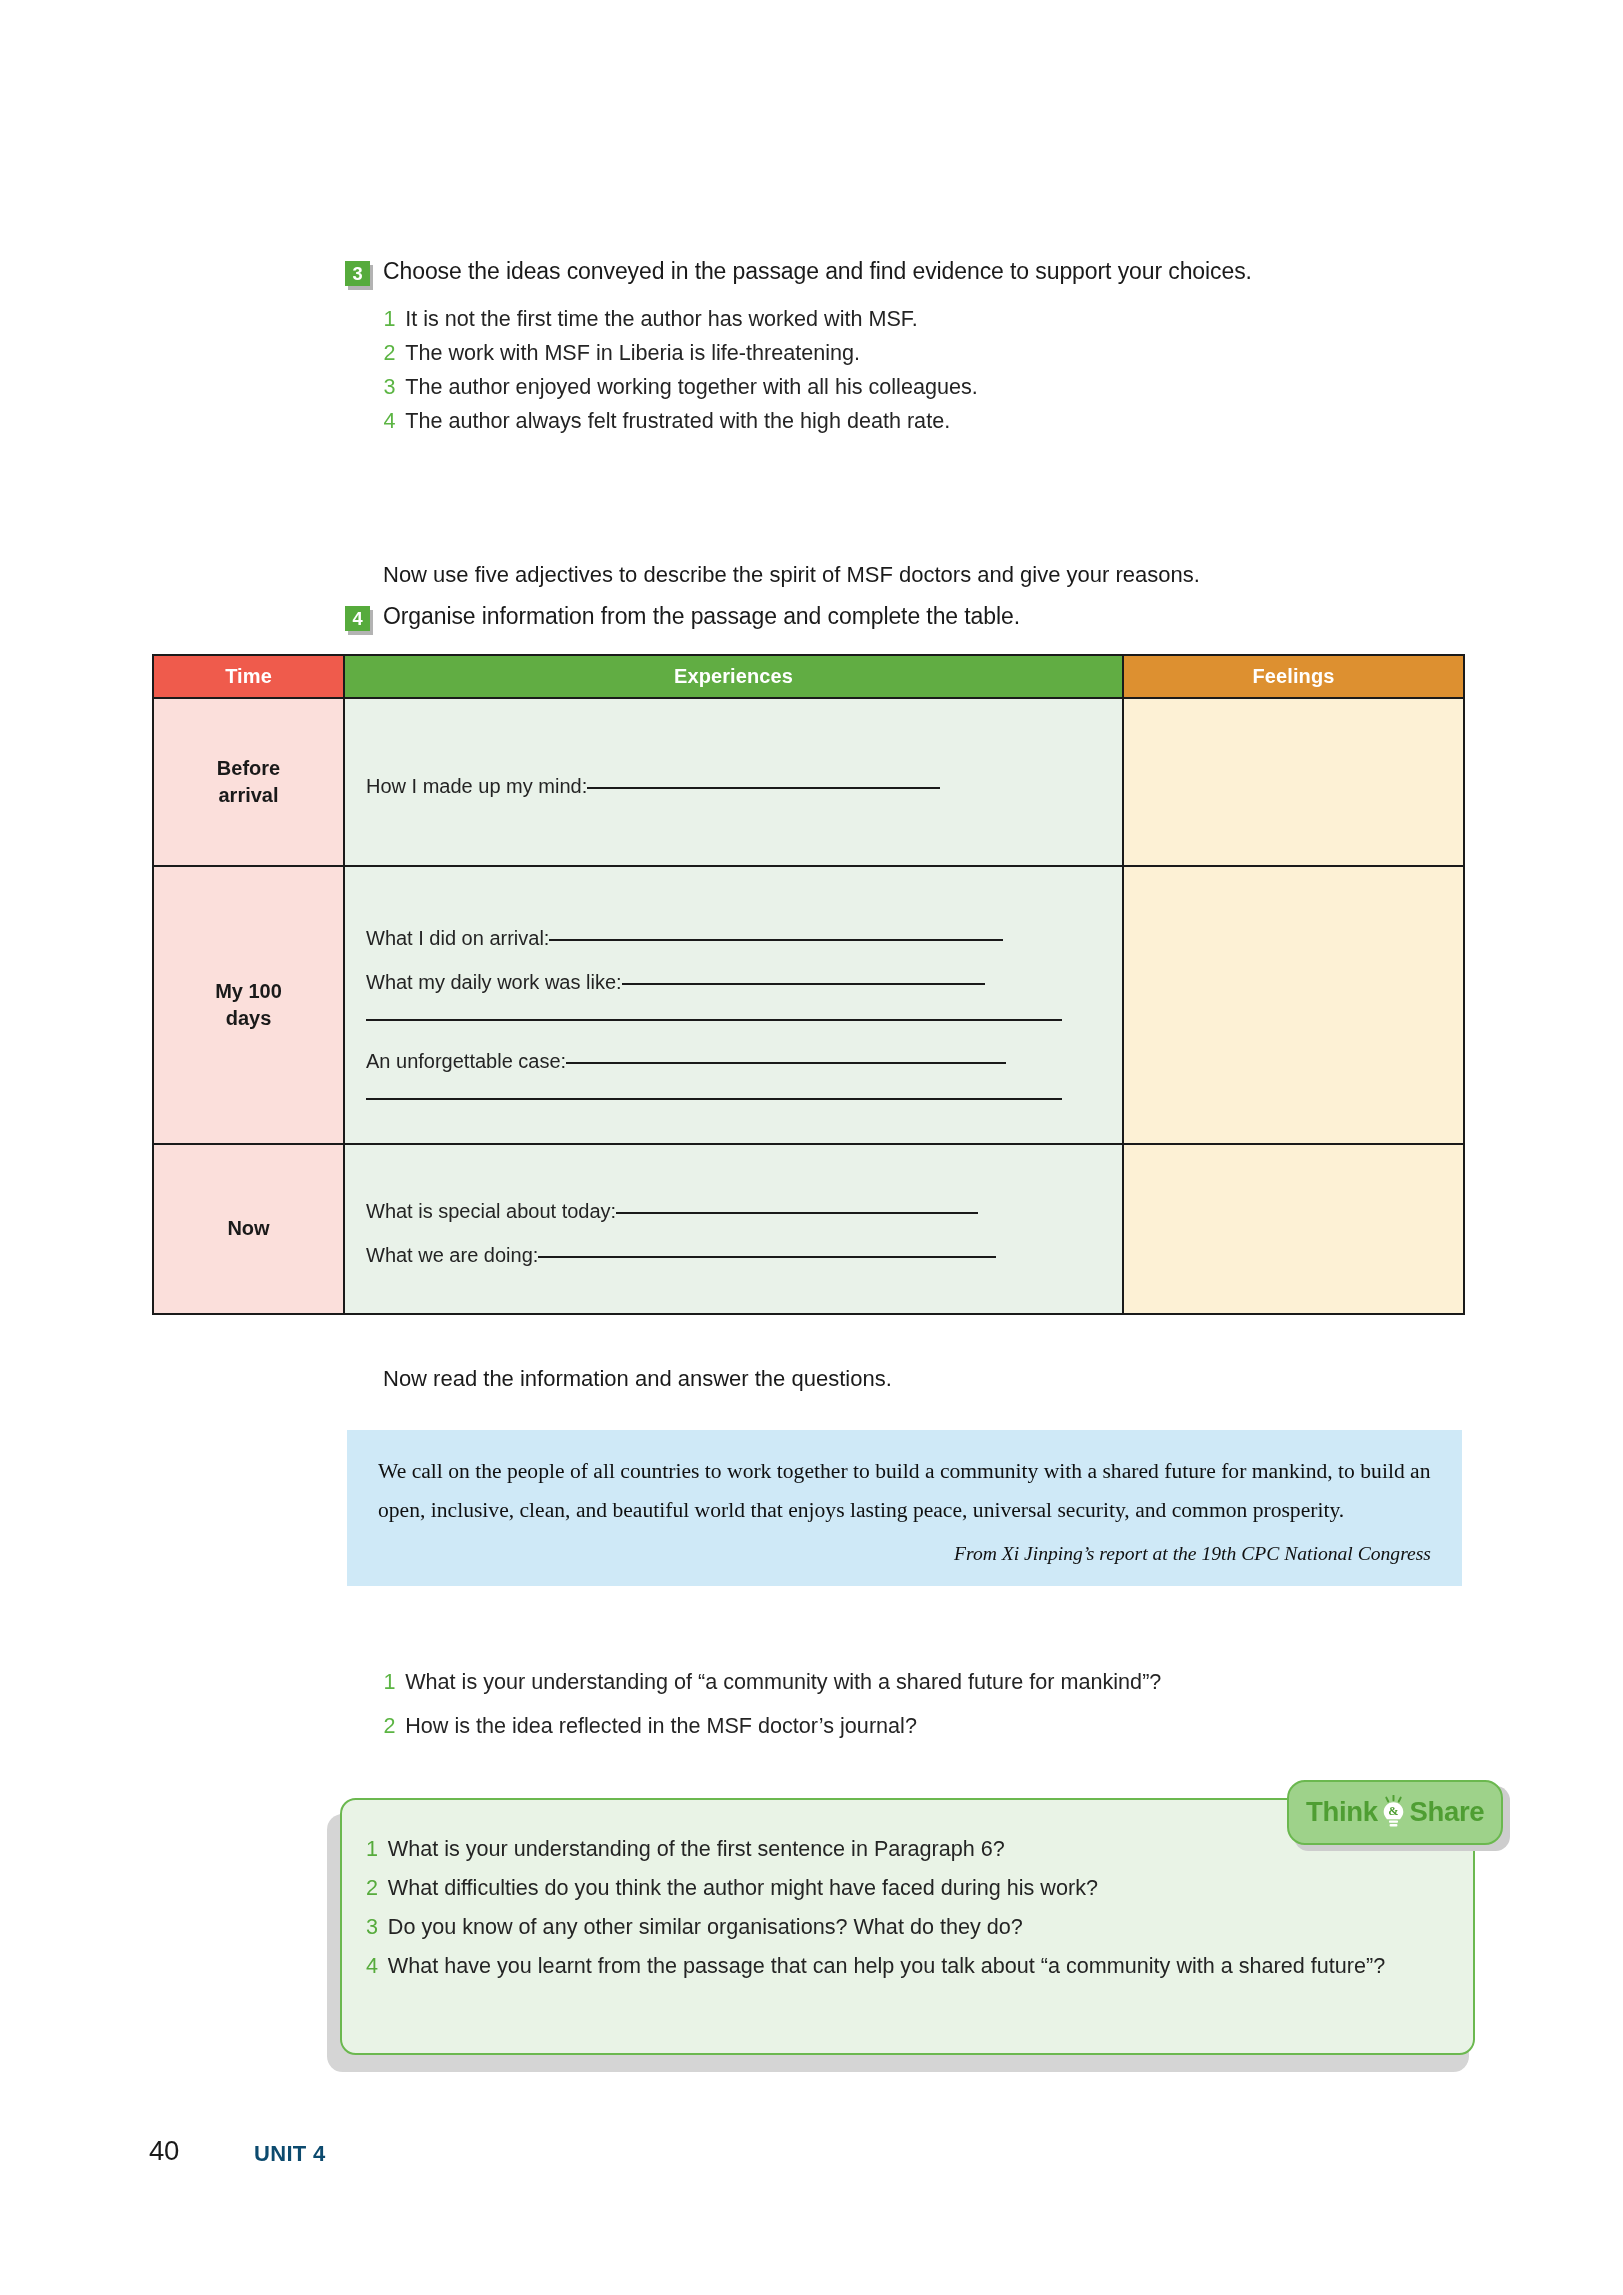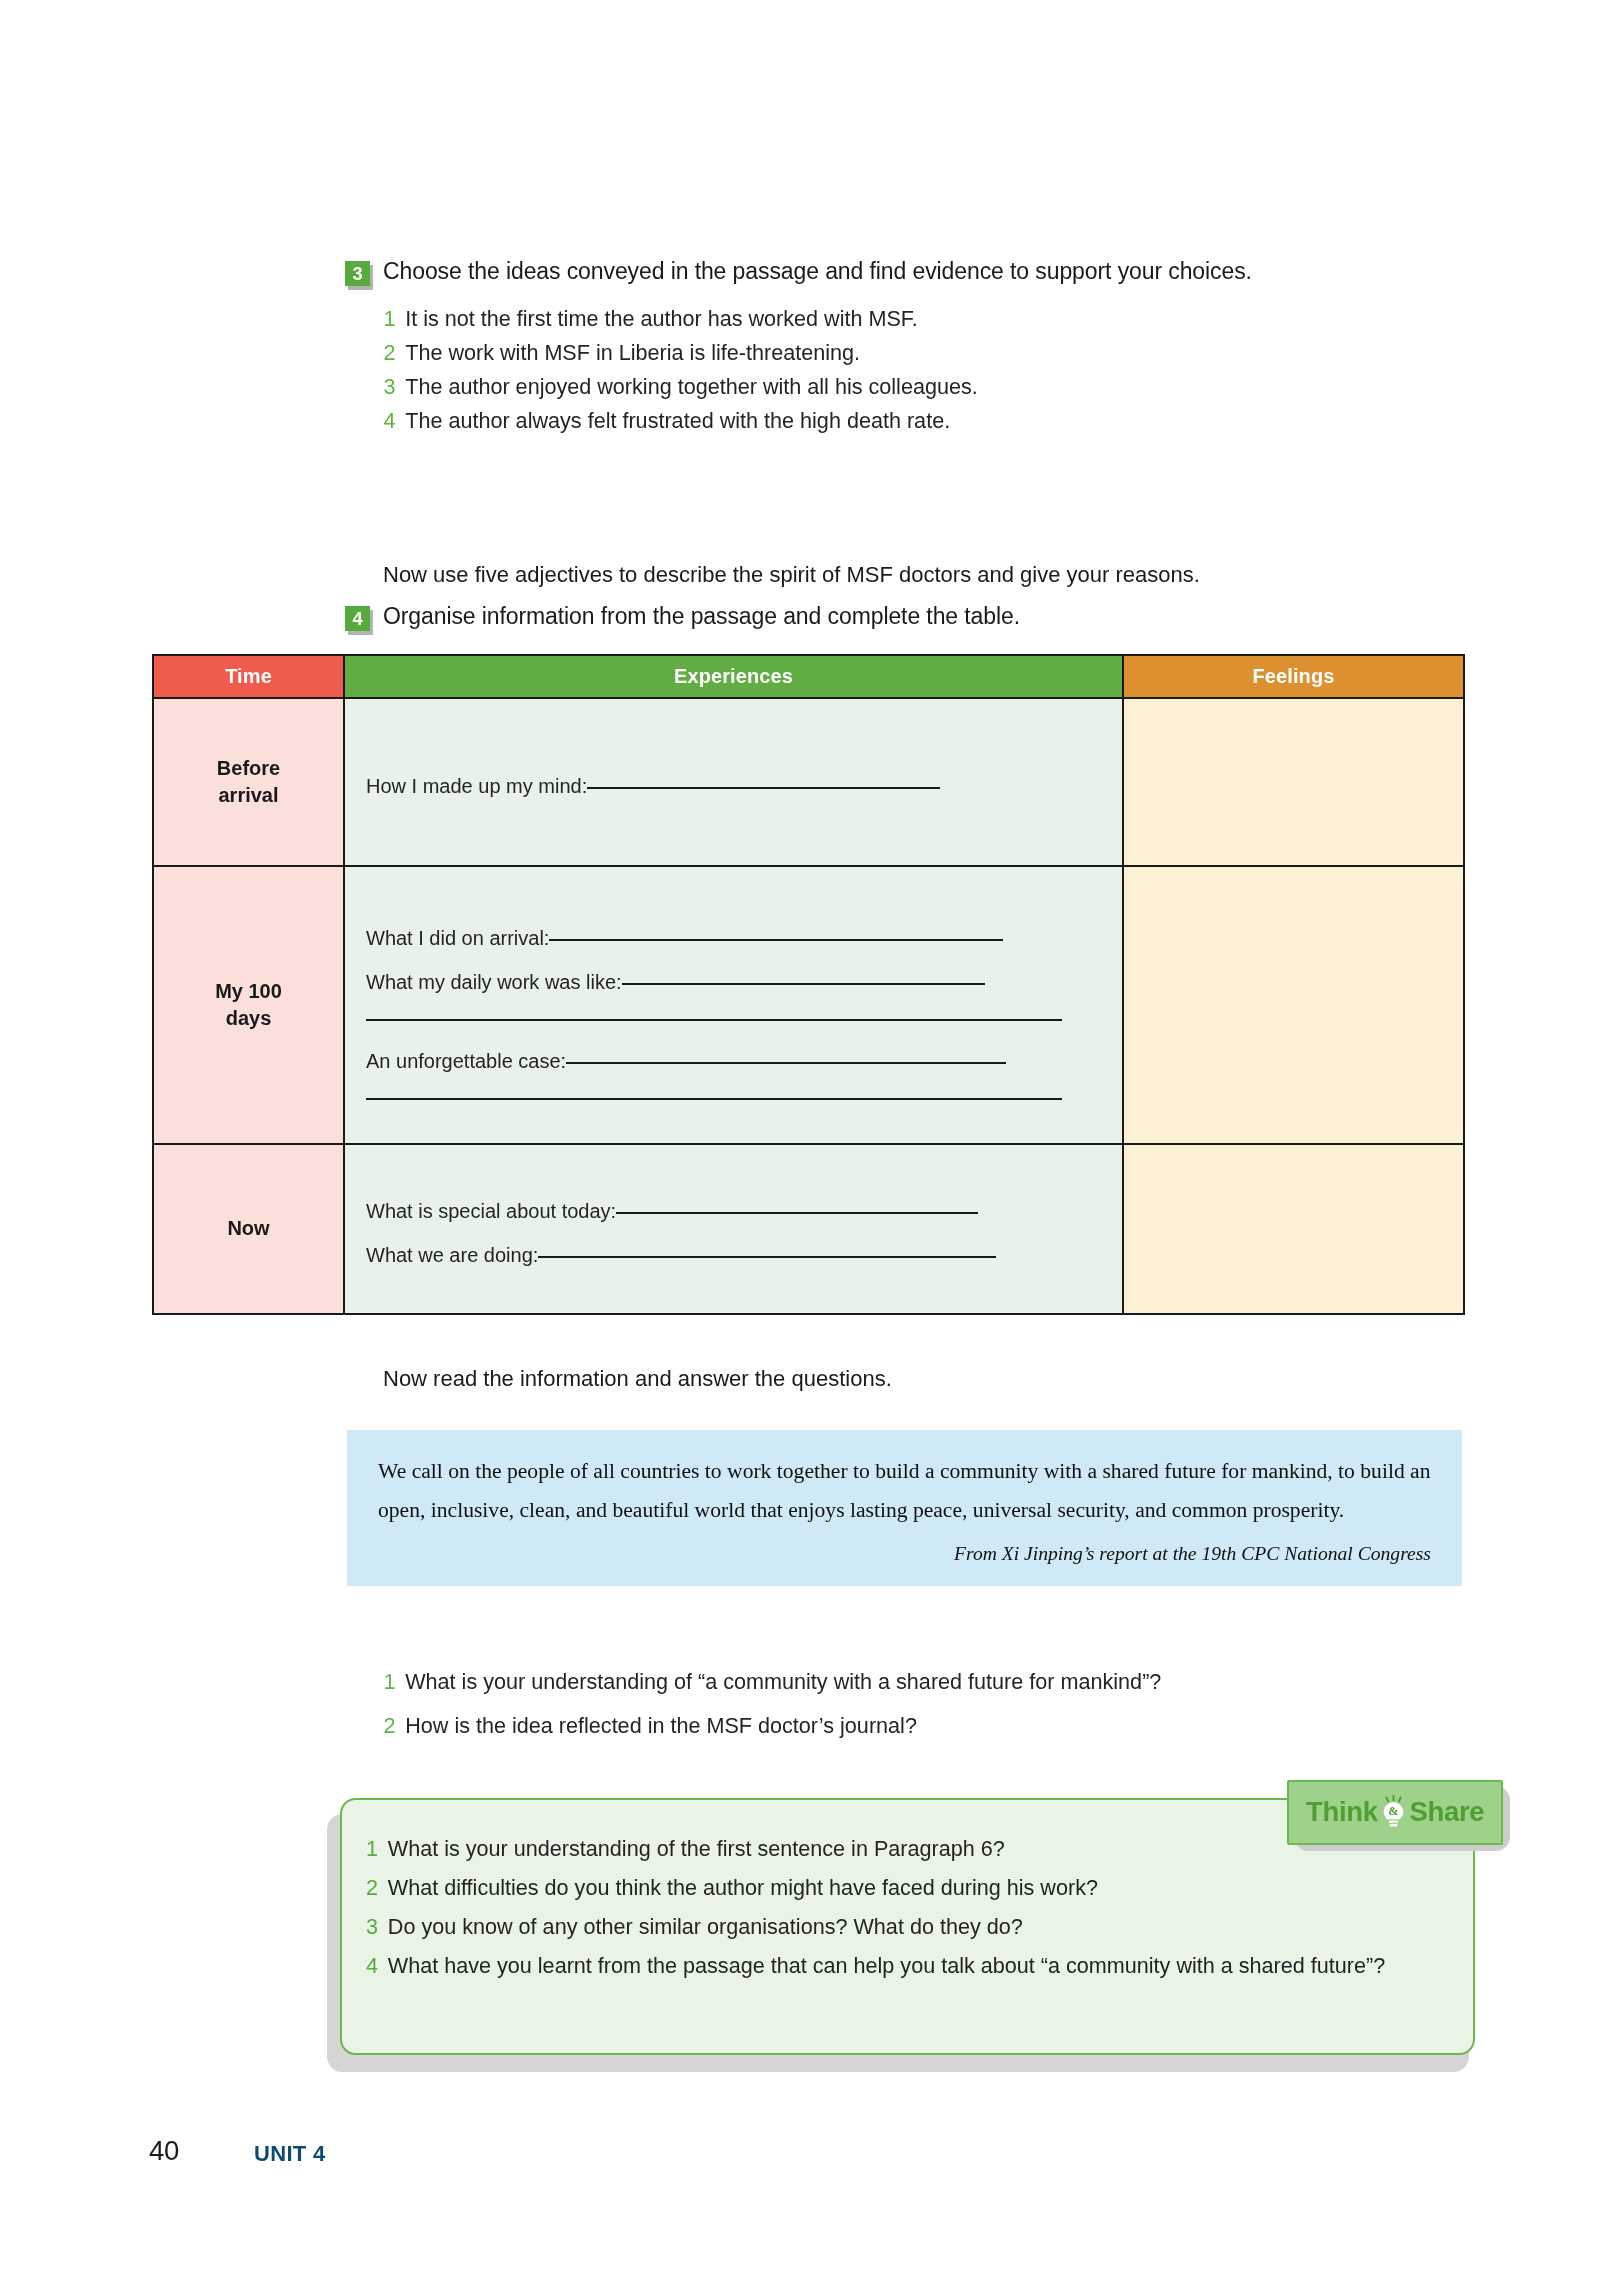--- a/index.html
+++ b/index.html
@@ -200,21 +200,21 @@
 
   .ts-badge {
     position: absolute;
     right: -5.2px;
     top: -18.3px;
     width: 216px;
     height: 65px;
     box-sizing: border-box;
     background: #9ed28a;
     border: 2.6px solid #6bb84f;
-    border-radius: 2px;
+    border-radius: 18px;
     display: flex;
     align-items: center;
     justify-content: center;
     gap: 1.3px;
     z-index: 3;
   }
   .ts-badge .ts-word {
     font-size: 27.5px;
     font-weight: bold;
     color: #4f9e33;

